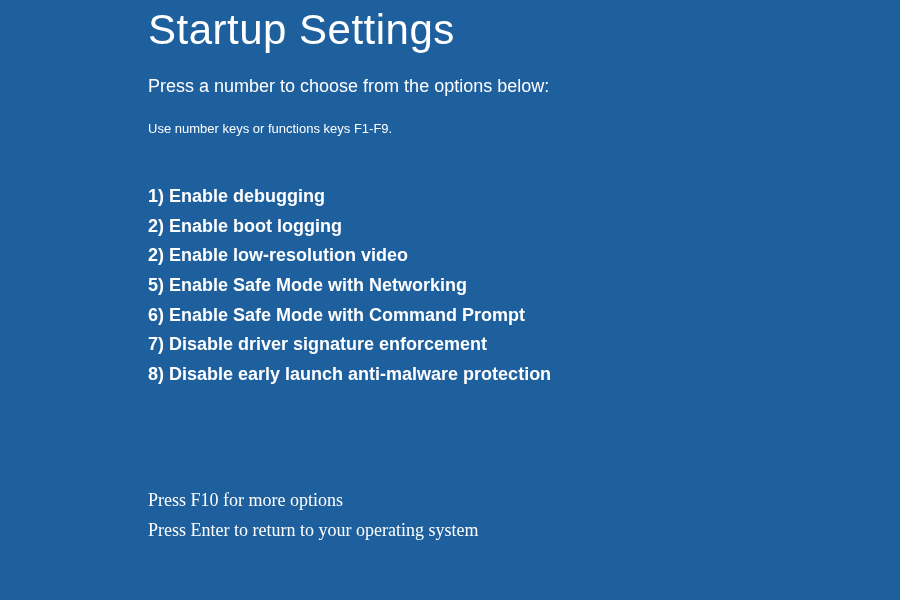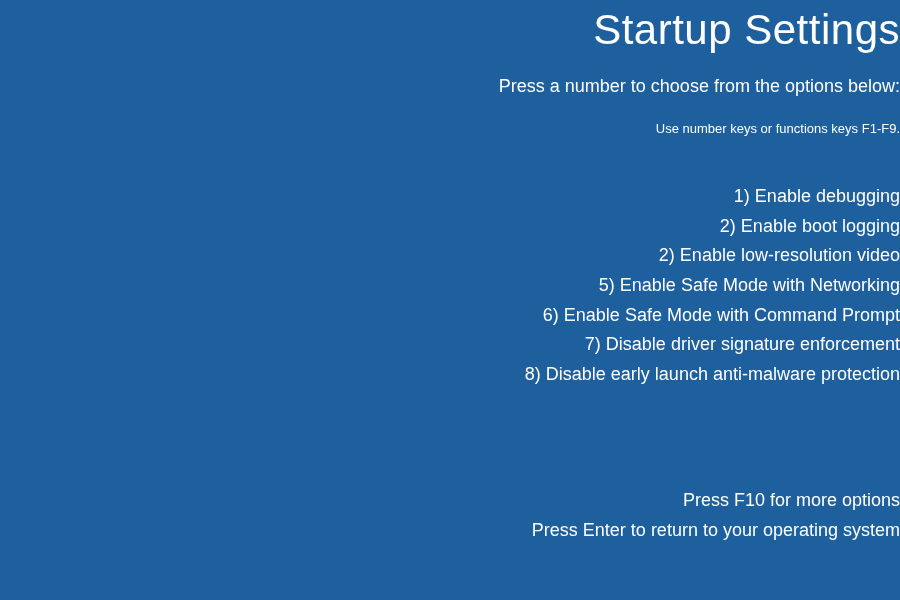--- a/index.html
+++ b/index.html
@@ -1,19 +1,18 @@
 <!DOCTYPE html>
 <html><head>
   <meta charset="utf-8">
   <style>
     * {
       margin: 0;
       padding: 0;
       box-sizing: border-box;
-      text-align: right;
     }
     body {
       width: 900px;
       height: 600px;
       background-color: #1e5f9e;
       color: #ffffff;
       font-family: "Segoe UI Light", "Segoe UI", Arial, sans-serif;
       overflow: hidden;
     }
     .container {
@@ -35,27 +34,28 @@
       font-size: 13px;
       font-weight: 300;
       margin-bottom: 46px;
     }
     .options {
       list-style: none;
       margin-bottom: 96px;
     }
     .options li {
       font-size: 18px;
-      font-weight: 400;
+      font-weight: 700;
       line-height: 1.65;
     }
     .footer {
       font-size: 18px;
       font-weight: 300;
       line-height: 1.65;
+      font-family: Liberation Serif, serif;
     }
   </style>
 </head>
 <body>
 
 <div class="container">
   <h1 class="title">Startup Settings</h1>
   <p class="instruction">Press a number to choose from the options below:</p>
   <p class="hint">Use number keys or functions keys F1-F9.</p>
   <ul class="options">

